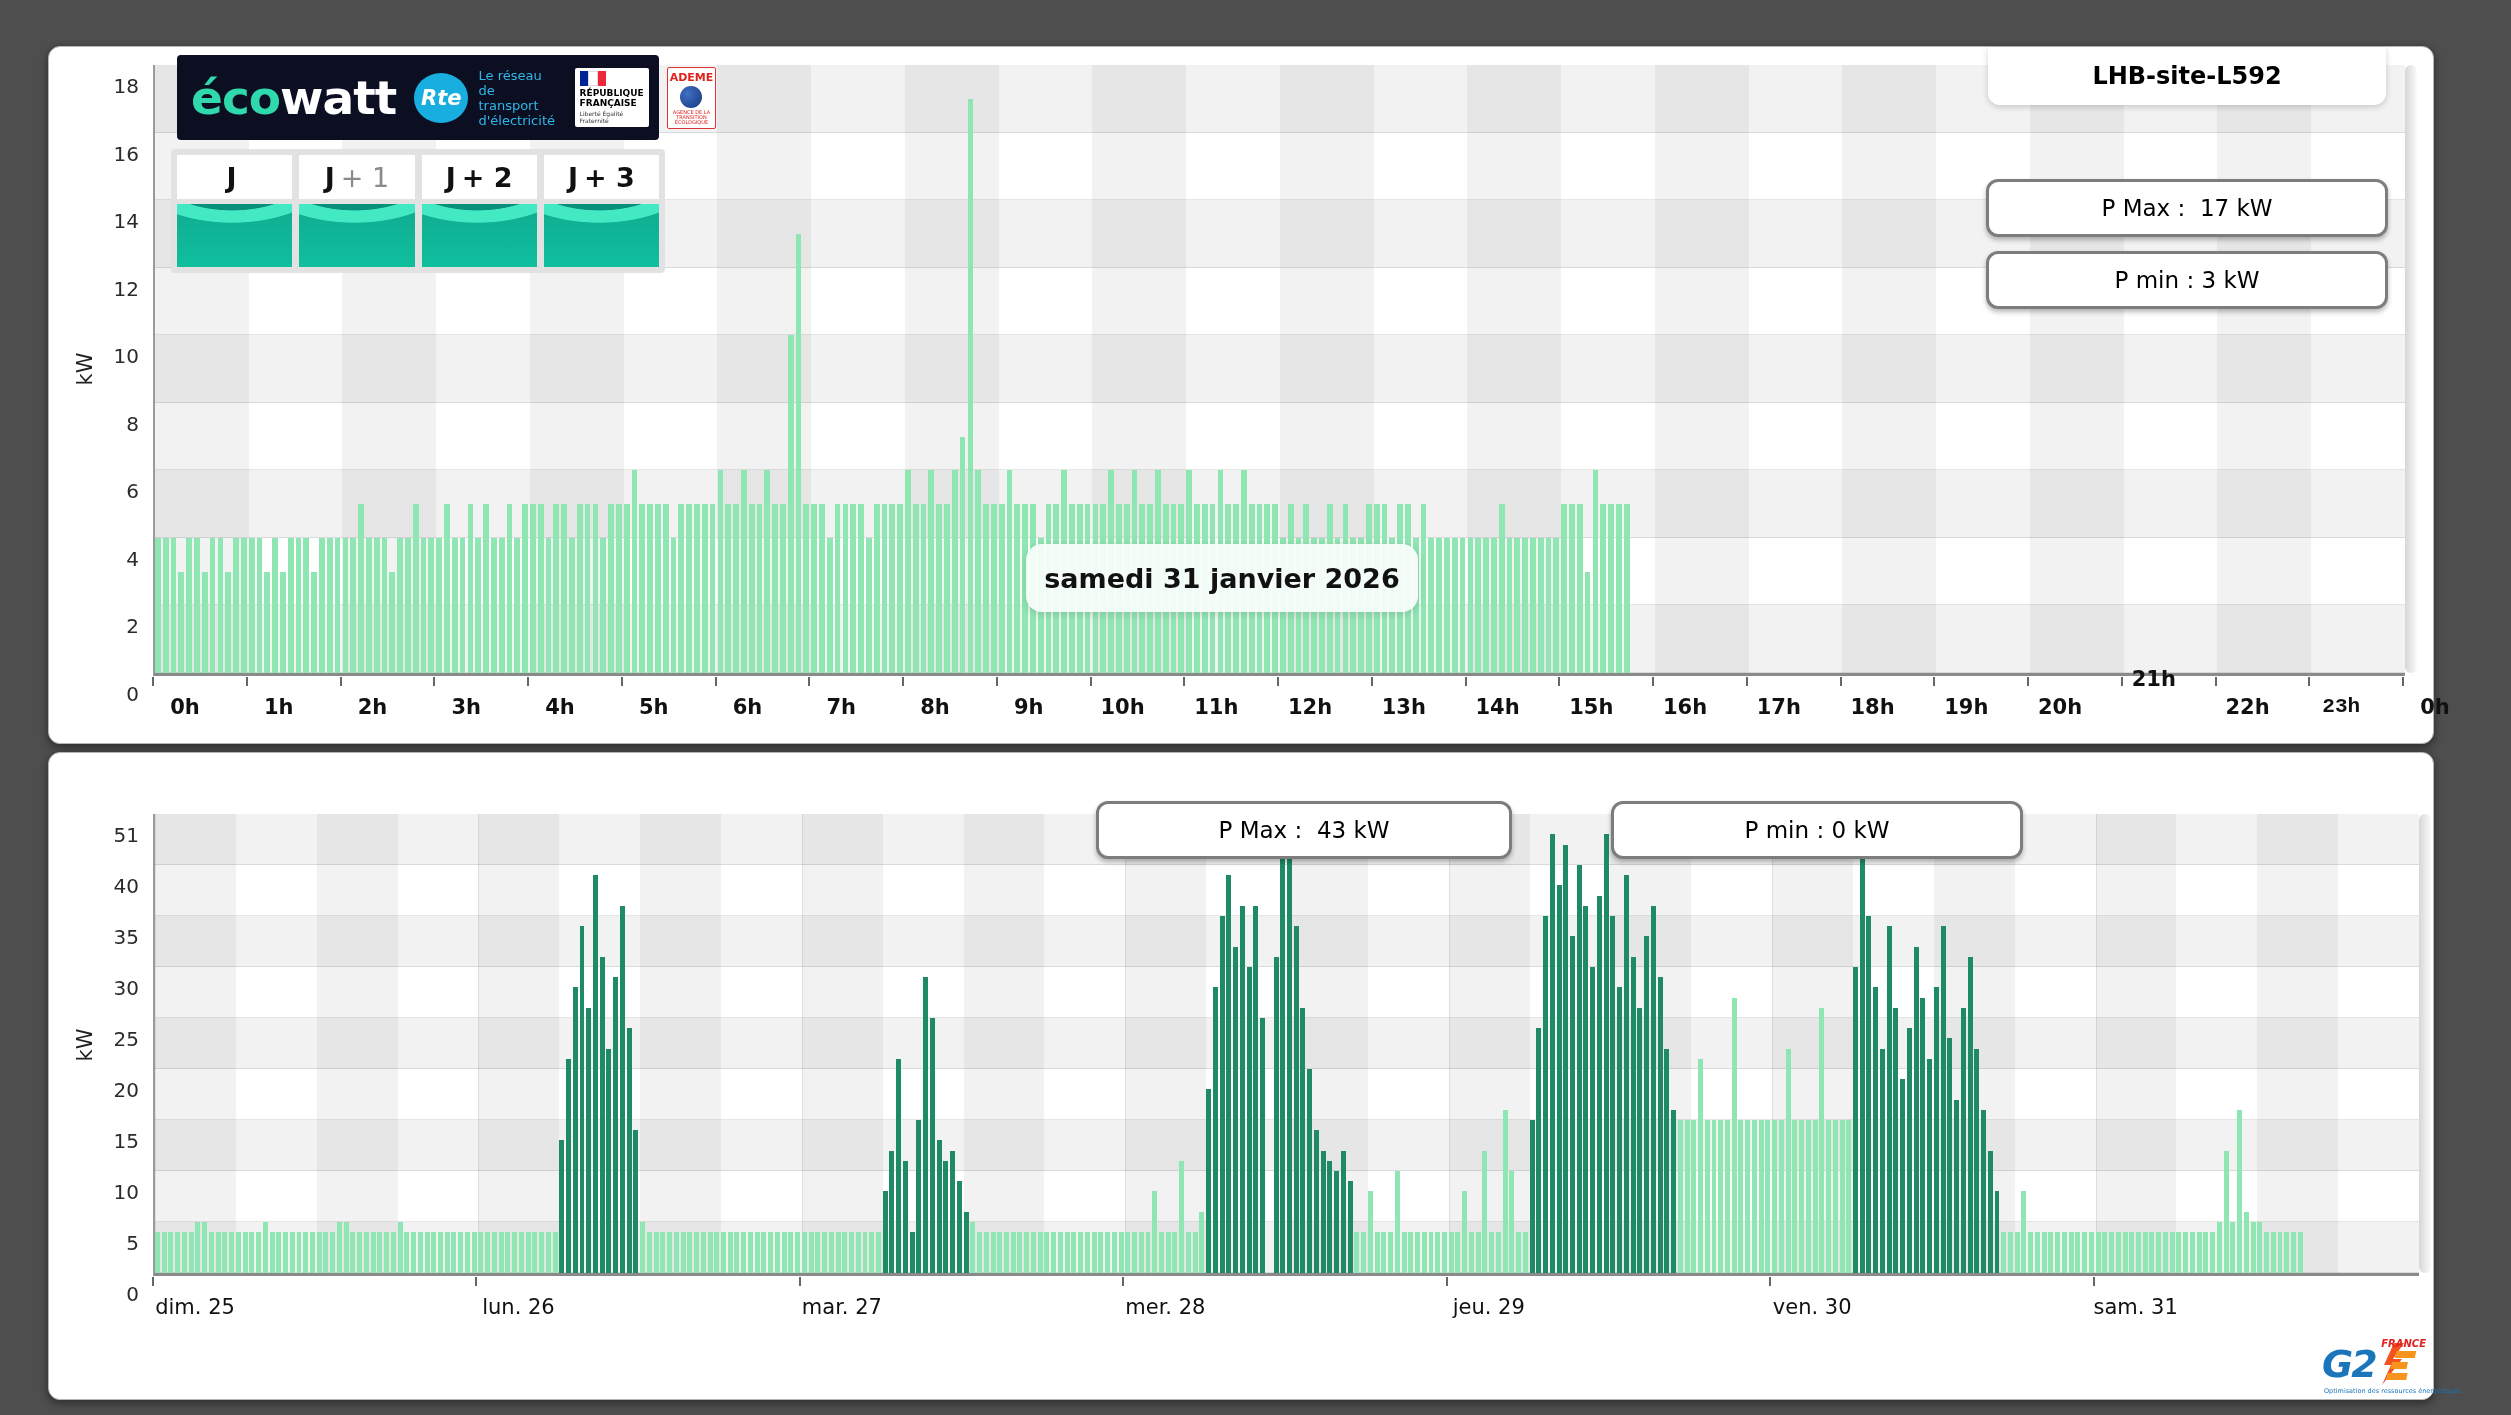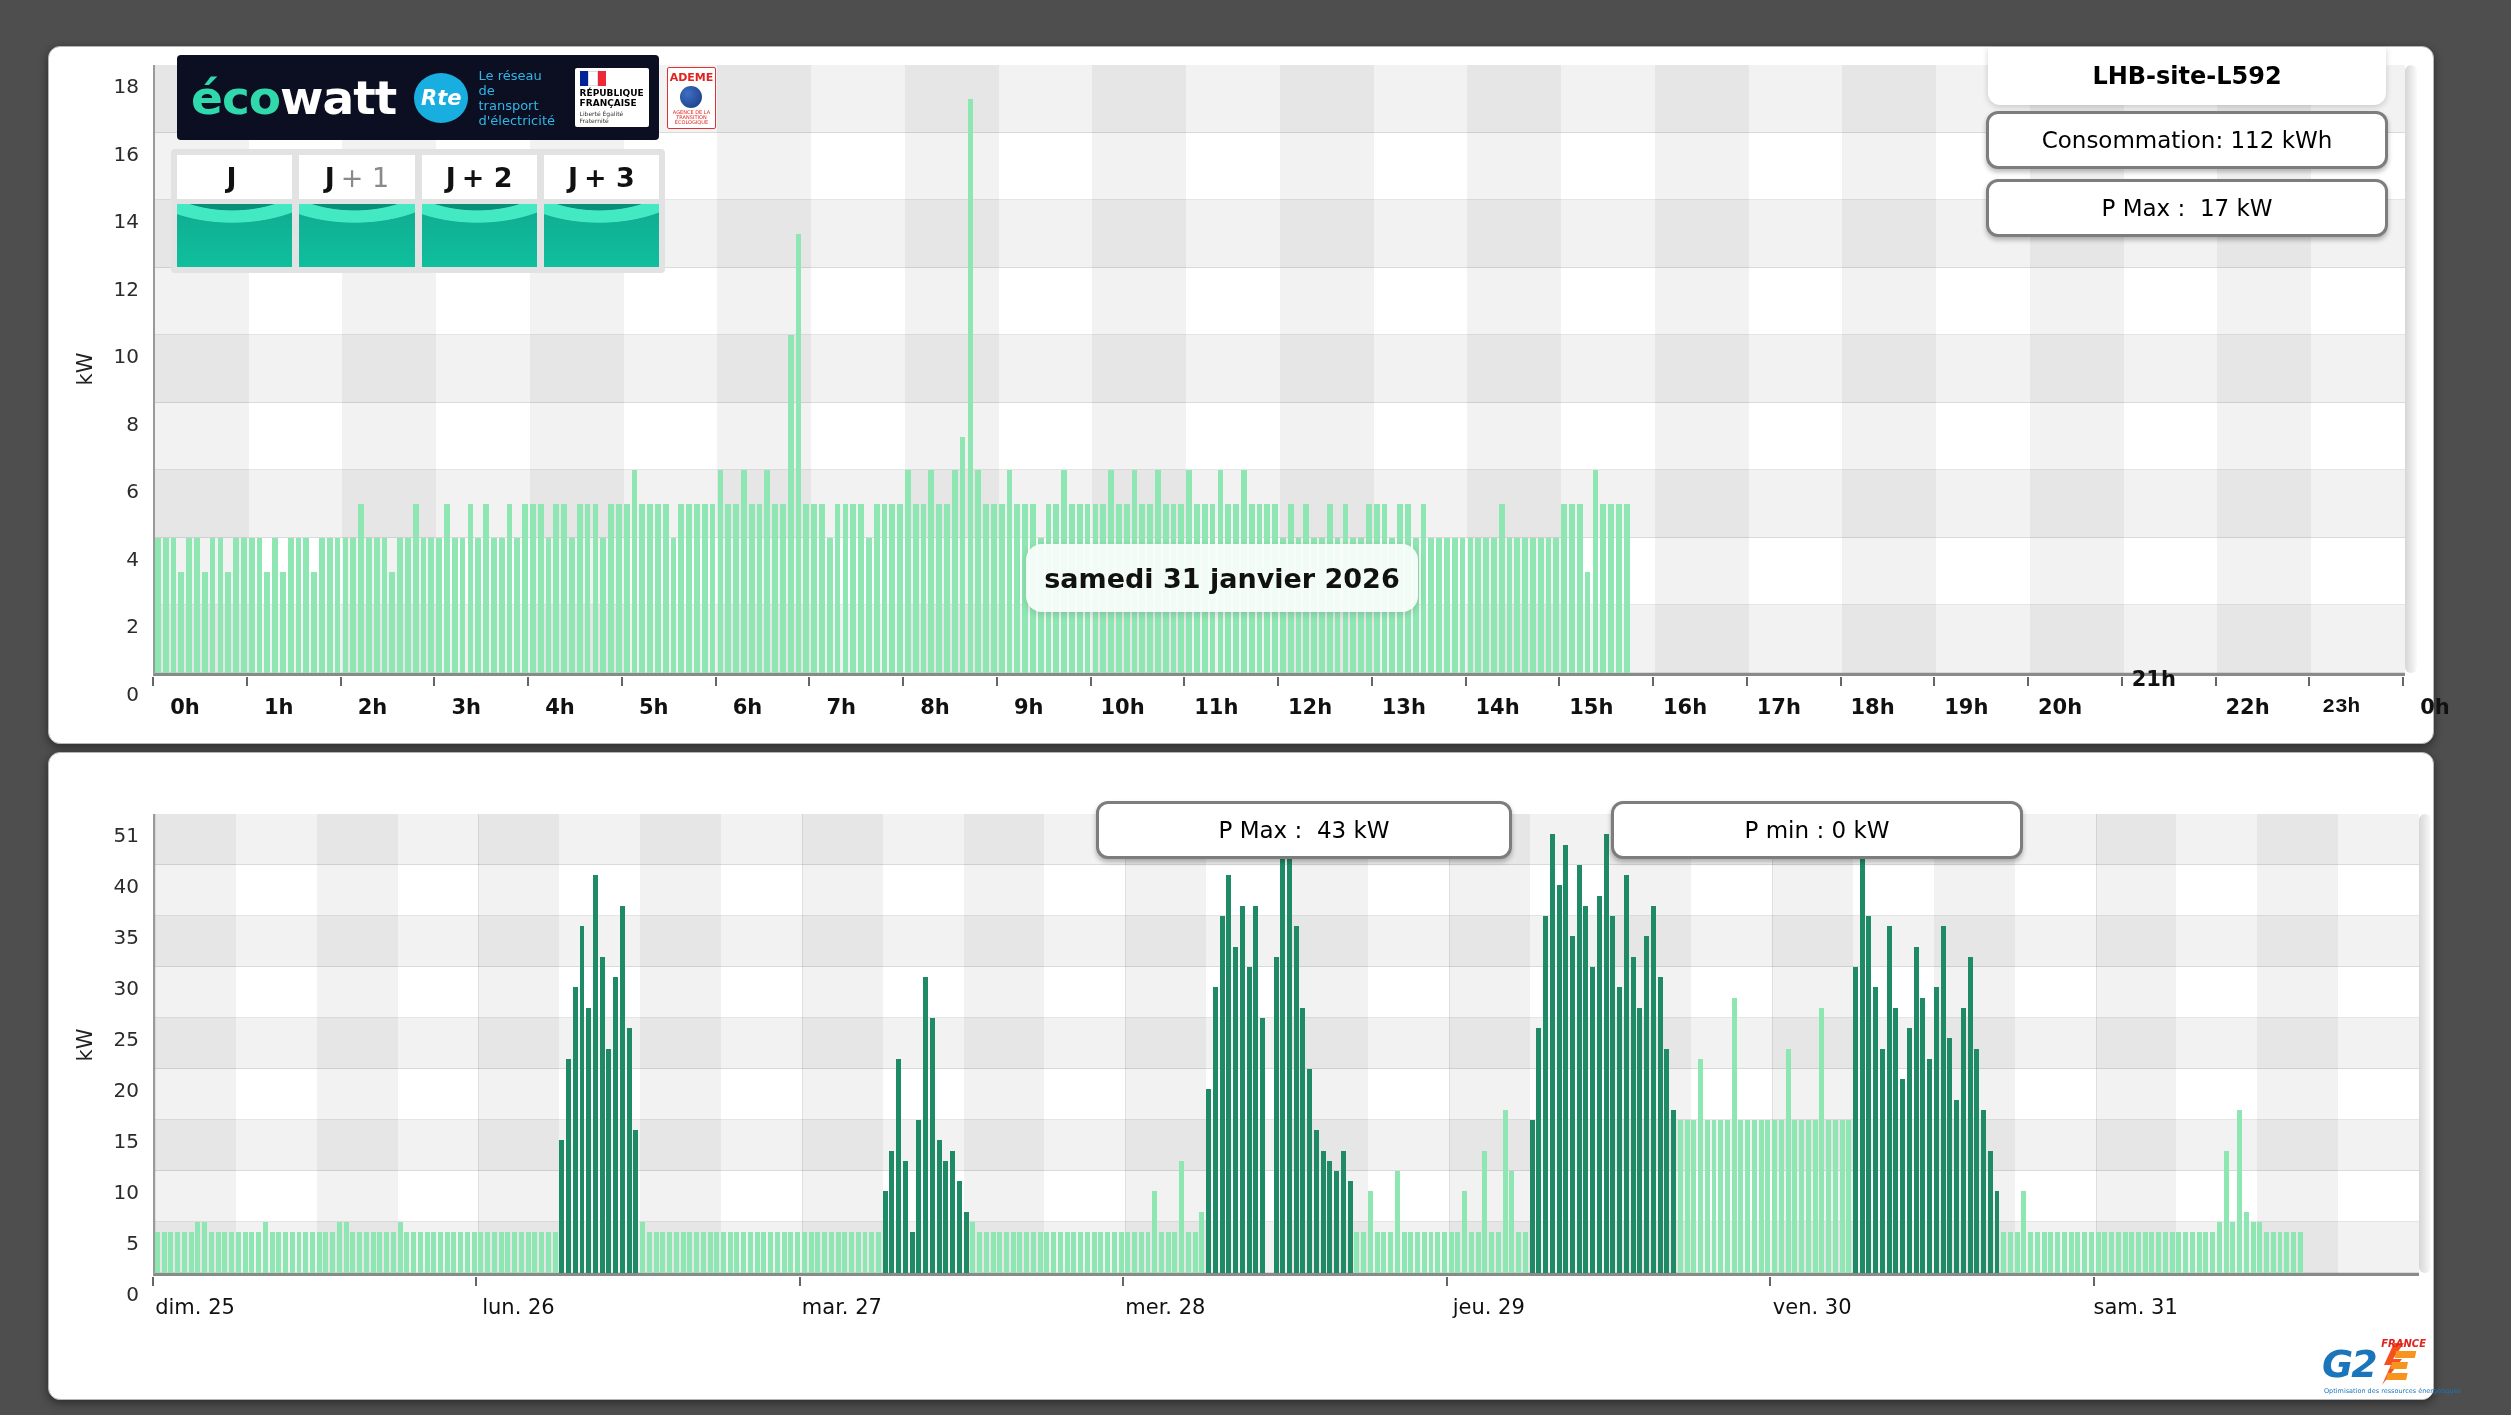--- a/index.html
+++ b/index.html
@@ -373,25 +373,25 @@
           <span>J</span>
           <span class="sfx strong">+ 3</span>
         </div>
       <div class="day-tab-body"></div>
     </div>
   </div>
 
   <div class="info-title" style="left:1939px;top:0;width:398px;height:58px;">
     <span>LHB-site-L592</span>
   </div>
-  <div class="stat-box" style="left:1937px;top:64px;width:402px;height:58px;">
-    <span>Consommation: 112 kWh</span>
-  </div>
   <div class="stat-box" style="left:1937px;top:132px;width:402px;height:58px;">
     <span>P Max :  17 kW</span>
+  </div>
+  <div class="stat-box" style="left:1937px;top:204px;width:402px;height:58px;">
+    <span>P min : 3 kW</span>
   </div>
 <div class="ylab" style="left: 30px; top: 626px;">0</div>
     <div class="ylab" style="left: 30px; top: 558.444px;">2</div>
     <div class="ylab" style="left: 30px; top: 490.889px;">4</div>
     <div class="ylab" style="left: 30px; top: 423.333px;">6</div>
     <div class="ylab" style="left: 30px; top: 355.778px;">8</div>
     <div class="ylab" style="left: 30px; top: 288.222px;">10</div>
     <div class="ylab" style="left: 30px; top: 220.667px;">12</div>
     <div class="ylab" style="left: 30px; top: 153.111px;">14</div>
     <div class="ylab" style="left: 30px; top: 85.5556px;">16</div>

